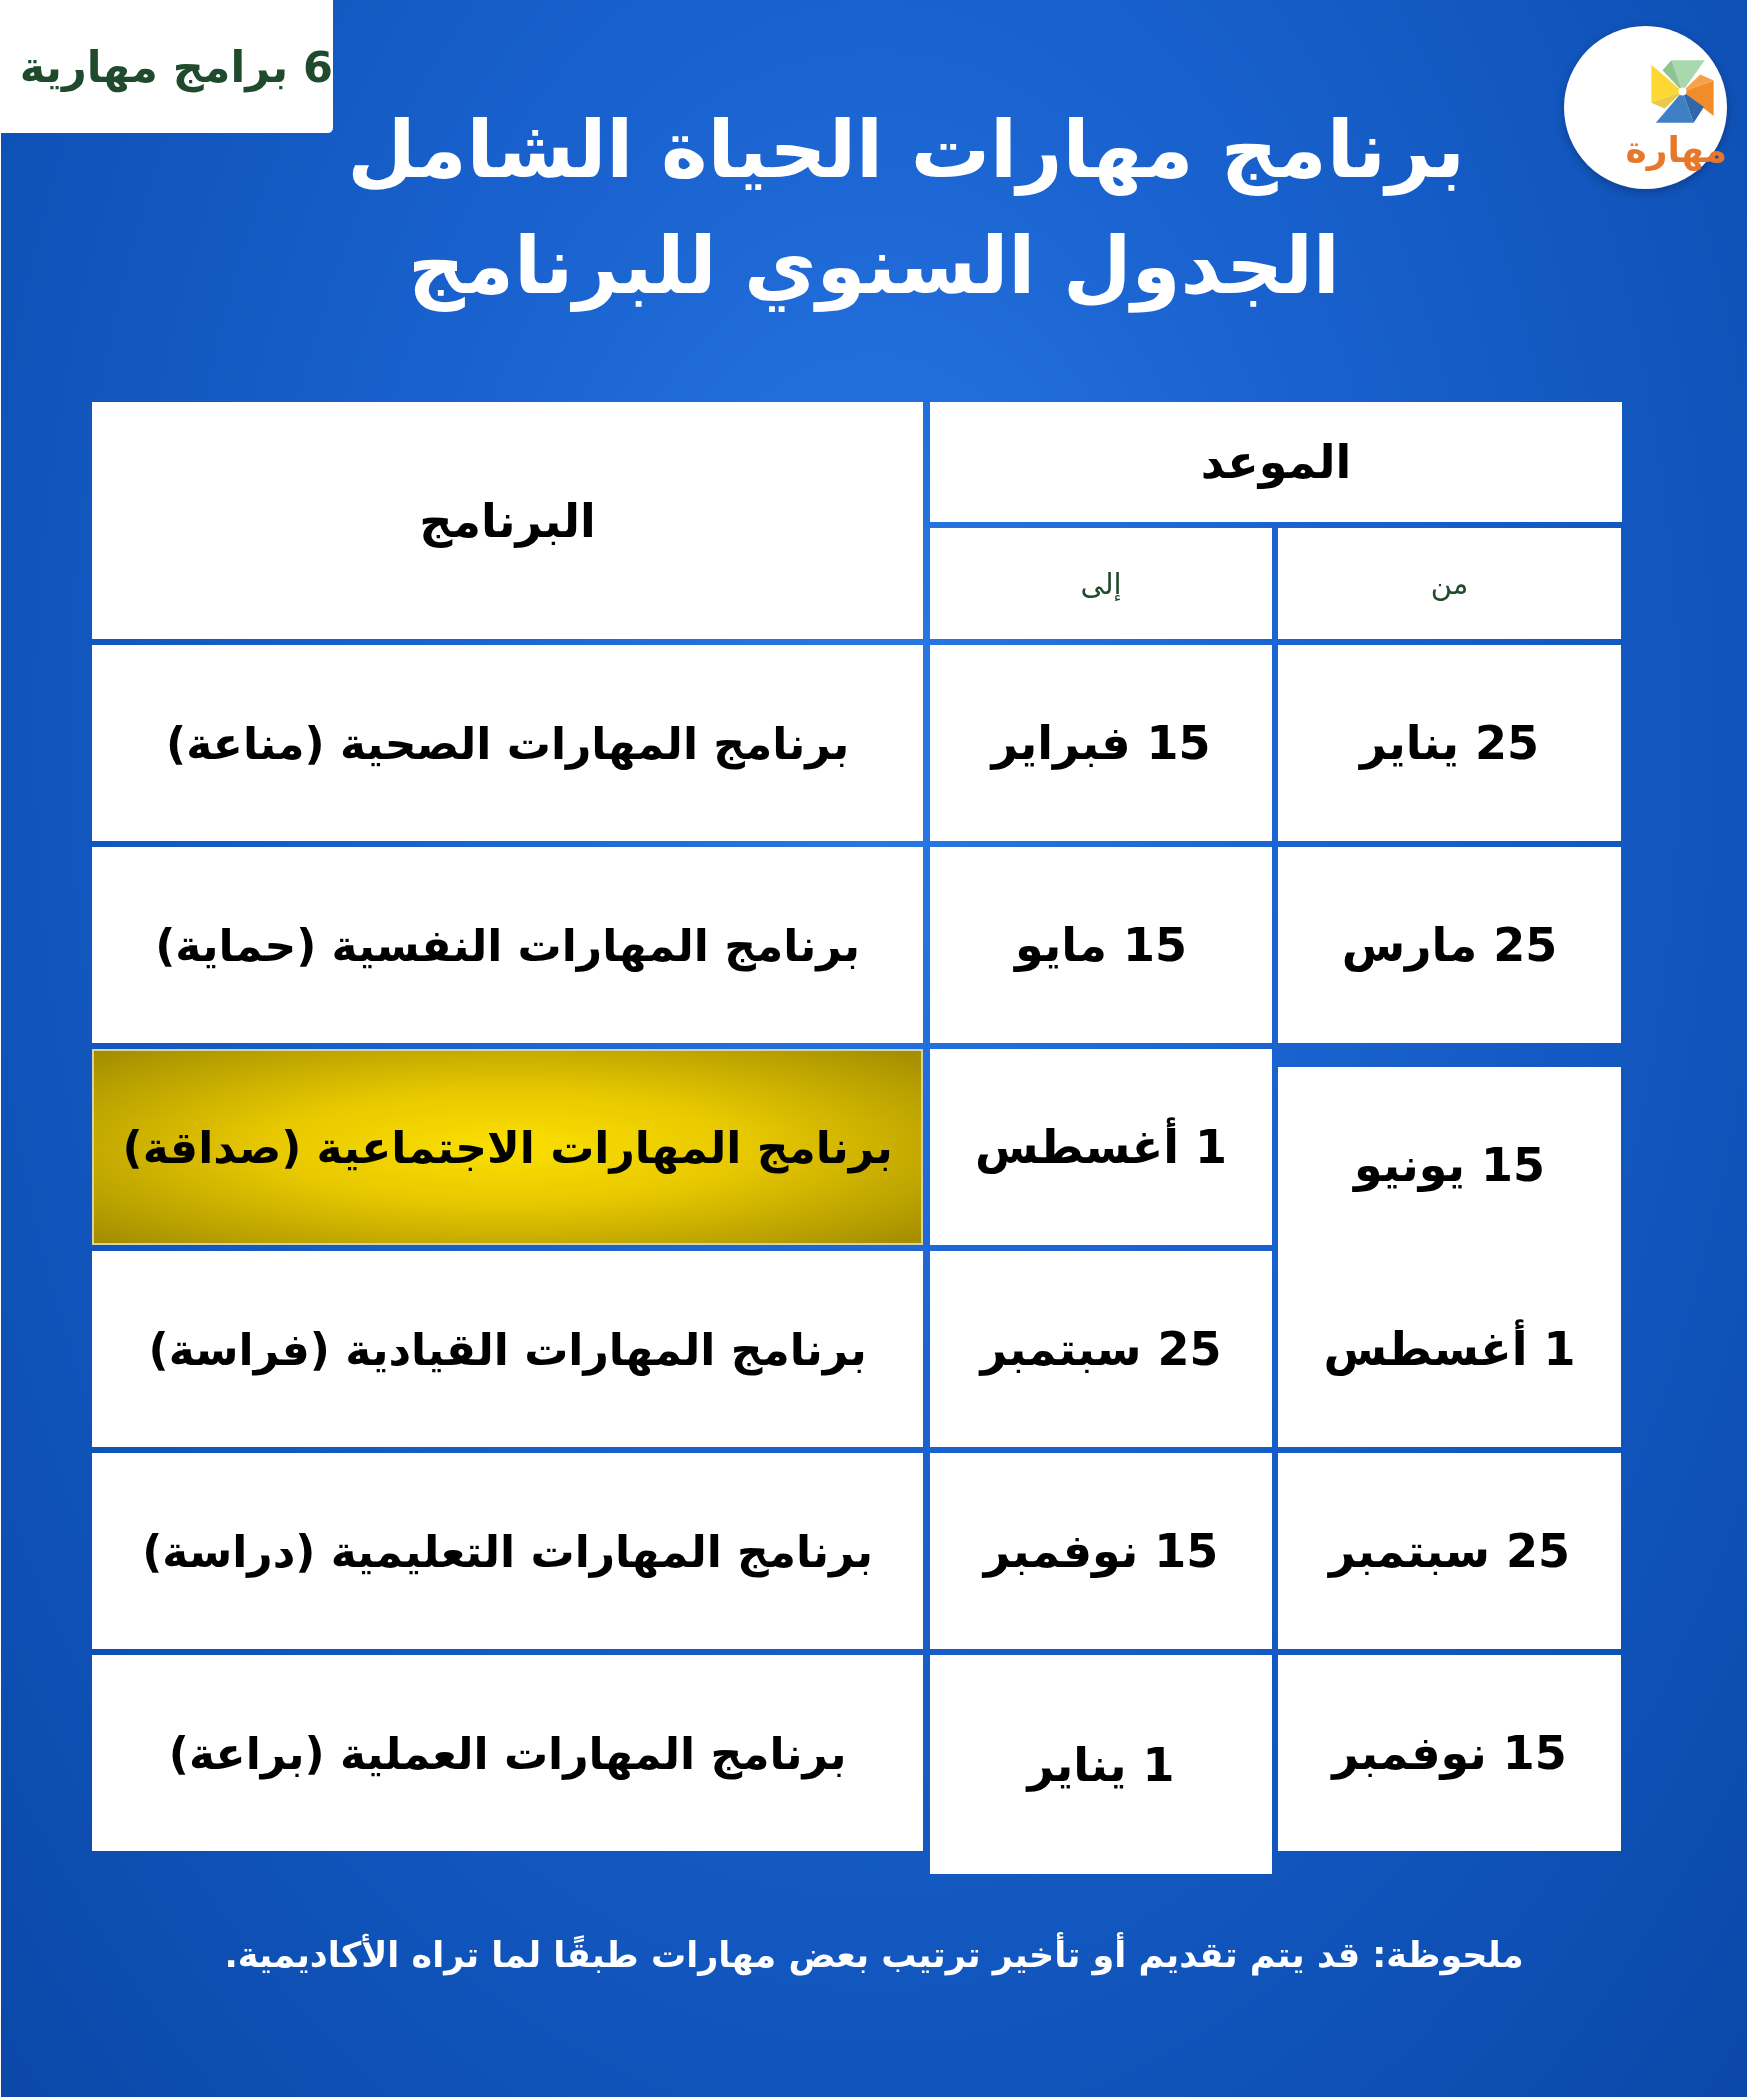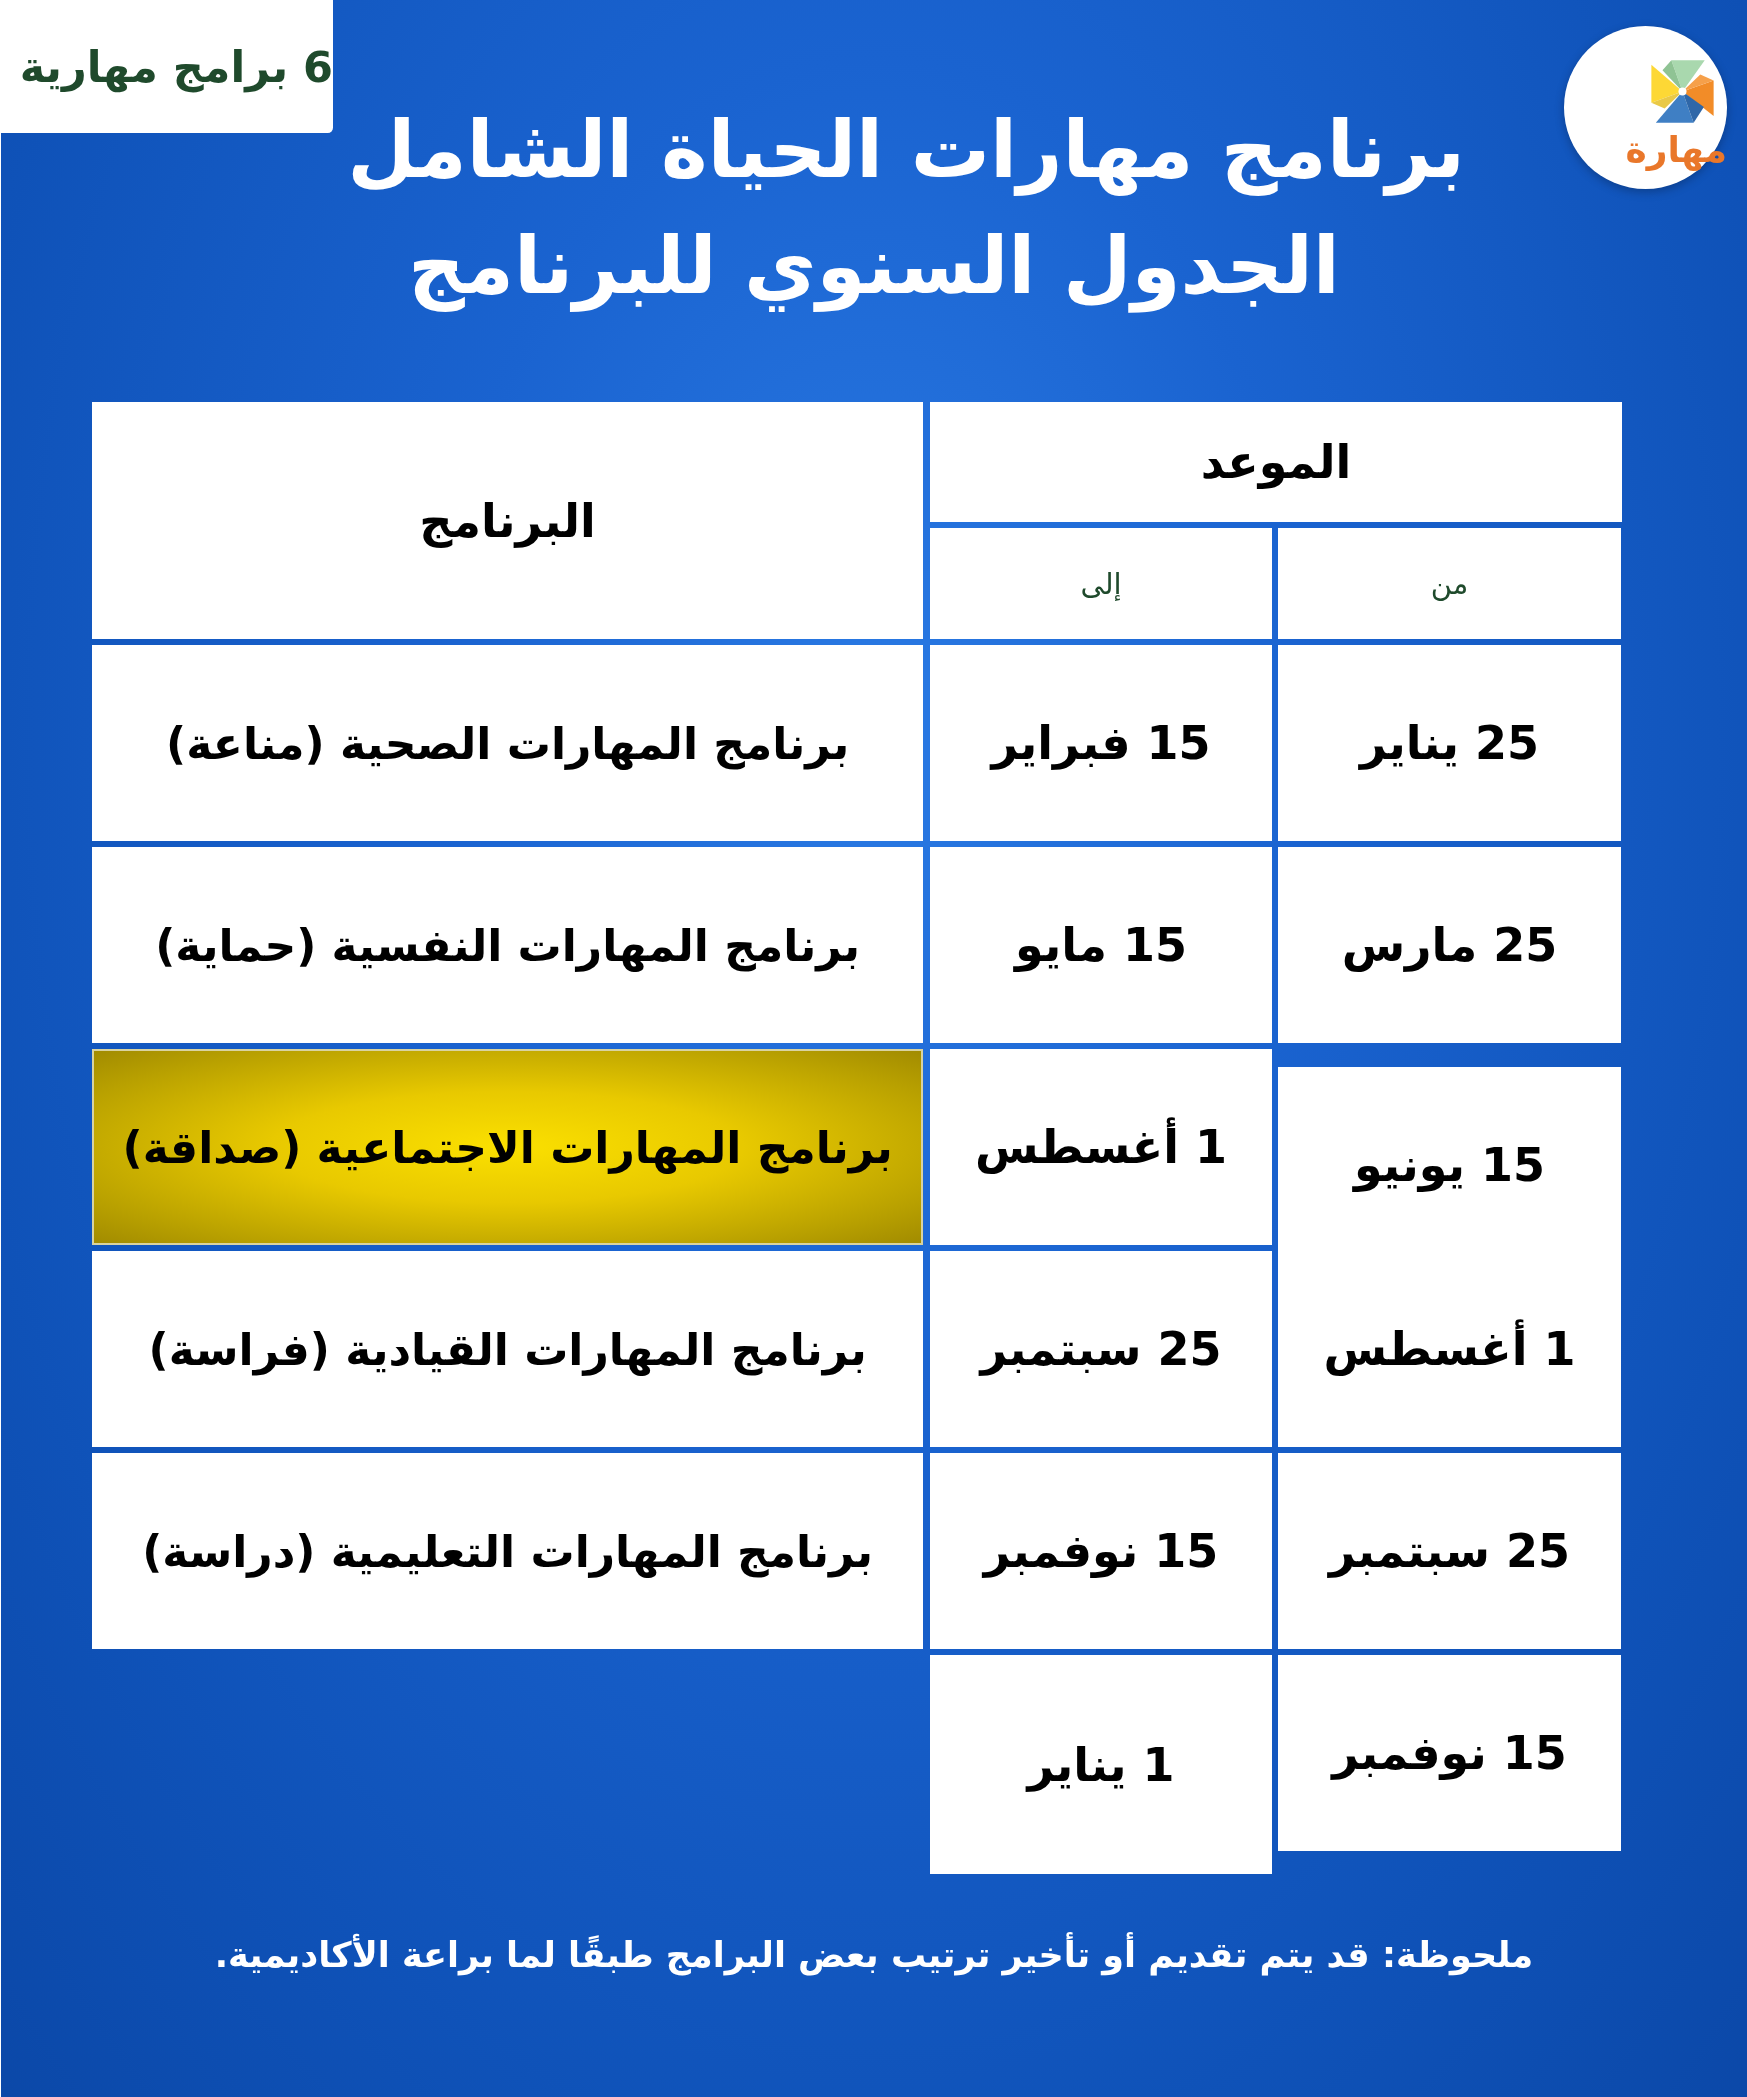--- a/index.html
+++ b/index.html
@@ -202,22 +202,25 @@
   <div class="cell prog-cell" style="left:2.1px; top:1053px; width:831px; height:196px;">
     <span>برنامج المهارات التعليمية (دراسة)</span>
   </div>
   <div class="cell date-cell" style="left:840px; top:1053px; width:342px; height:196px;">
     <span>15 نوفمبر</span>
   </div>
   <div class="cell date-cell" style="left:1188px; top:1053px; width:343px; height:196px;">
     <span>25 سبتمبر</span>
   </div>
 
+  <div class="cell prog-cell" style="left:2.1px; top:1255px; width:831px; height:196px;">
+    <span>برنامج المهارات العملية (براعة)</span>
+  </div>
   <div class="cell date-cell" style="left:840px; top:1255px; width:342px; height:219px;">
     <span>1 يناير</span>
   </div>
   <div class="cell date-cell" style="left:1188px; top:1255px; width:343px; height:196px;">
     <span>15 نوفمبر</span>
   </div>
 </div>
 
-<div class="note">ملحوظة: قد يتم تقديم أو تأخير ترتيب بعض البرامج طبقًا لما براعة الأكاديمية.</div>
+<div class="note">ملحوظة: قد يتم تقديم أو تأخير ترتيب بعض مهارات طبقًا لما تراه الأكاديمية.</div>
 
 
 </body></html>

